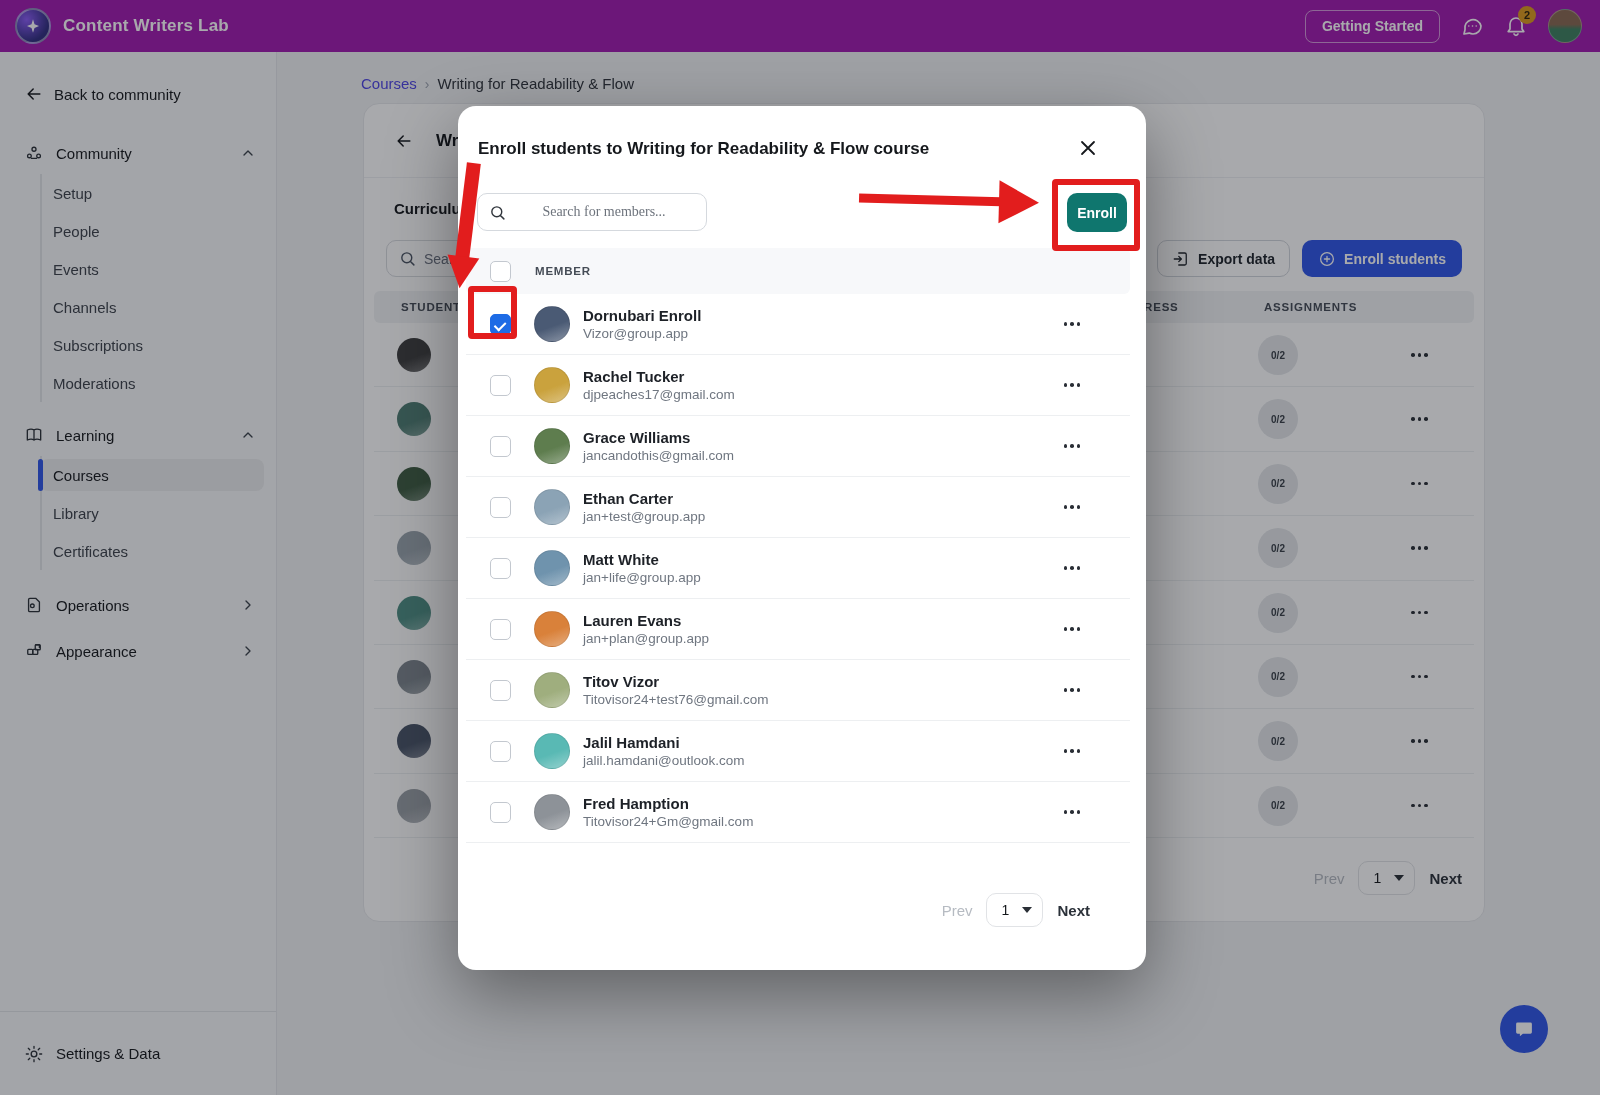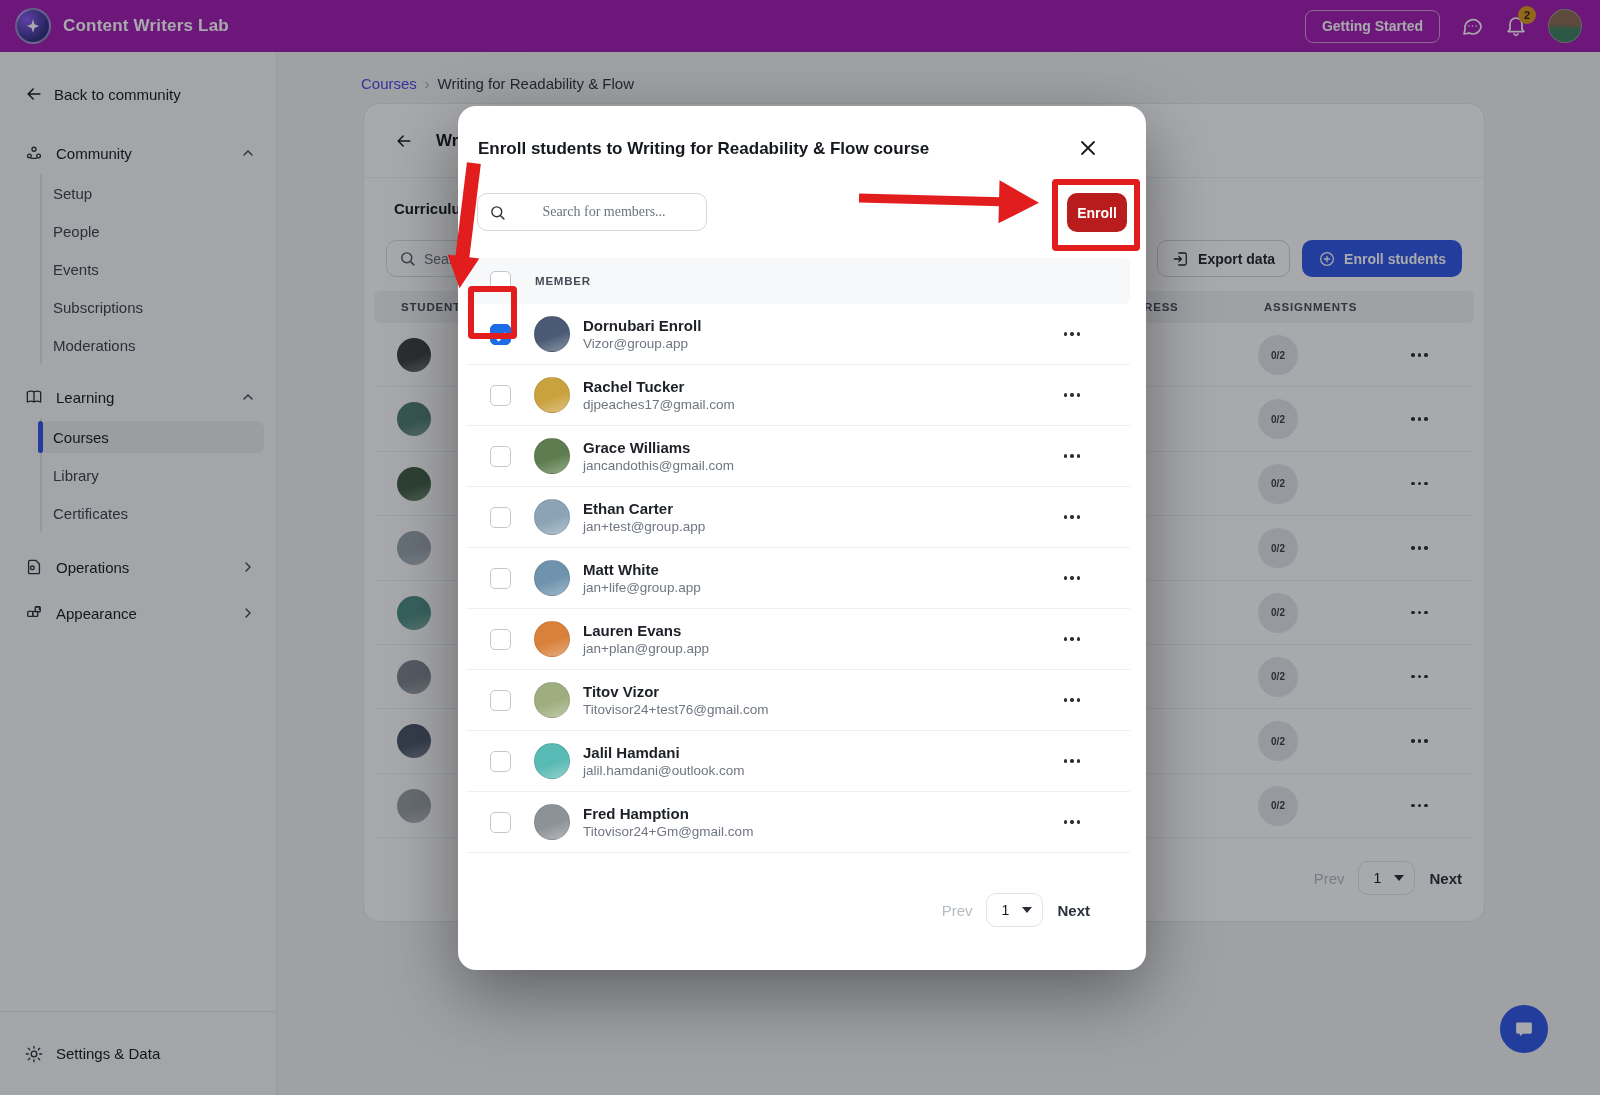--- a/index.html
+++ b/index.html
@@ -71,22 +71,22 @@
   
   .overlay { position:absolute; inset:0; background:rgba(15,18,26,.36); z-index:40; }
 
   
   .modal { position:absolute; left:458px; top:106px; width:688px; height:864px; background:#fff; border-radius:18px; box-shadow:0 24px 70px rgba(0,0,0,.4); z-index:50; }
   .m-title { position:absolute; top:33px; left:20px; font-size:17px; font-weight:bold; color:#15181c; }
   .m-close { position:absolute; top:30px; right:46px; width:24px; height:24px; color:#15181c; cursor:pointer; }
   .m-search { position:absolute; top:87px; left:19px; width:230px; height:38px; border:1px solid #d5d9de; border-radius:10px; display:flex; align-items:center; padding:0 10px 0 11px; gap:8px; }
   .m-search input { border:none; outline:none; width:180px; font-size:14px; color:#0f172a; font-family:Liberation Serif, serif;text-align:center; }
   .m-search input::placeholder { color:#6d737c; }
-  .btn-enroll { position:absolute; top:87px; right:19px; width:60px; height:39px; background:#b91c1c; color:#fff; border:none; border-radius:10px; font-size:14px; font-weight:bold; cursor:pointer; font-family:"Liberation Sans",sans-serif; }
-  .m-list { position:absolute; top:152px; left:8px; right:16px; height:634px; overflow:hidden; }
+  .btn-enroll { position:absolute; top:87px; right:19px; width:60px; height:39px; background:#0f766e; color:#fff; border:none; border-radius:10px; font-size:14px; font-weight:bold; cursor:pointer; font-family:"Liberation Sans",sans-serif; }
+  .m-list { position:absolute; top:142px; left:8px; right:16px; height:634px; overflow:hidden; }
   .m-list-head { height:46px; background:#f7f8fa; border-radius:6px; display:flex; align-items:center; padding-left:24px; gap:24px; }
   .m-list-head .col { font-size:11.5px; font-weight:bold; letter-spacing:.8px; color:#454c56; }
   .cb { width:21px; height:21px; border:1.6px solid #c3c8cf; border-radius:5px; background:#fff; flex:0 0 auto; position:relative; cursor:pointer; }
   .cb.on { background:#1d6be5; border-color:#1d6be5; }
   .cb.on::after { content:""; position:absolute; left:4.5px; top:8px; width:9px; height:5px; border-left:2.5px solid #fff; border-bottom:2.5px solid #fff; transform:rotate(-45deg) translateY(-2px); }
   .mrow { position:relative; height:61px; border-bottom:1px solid #edeff1; display:flex; align-items:center; padding-left:24px; gap:13px; }
   .m-avatar { width:36px; height:36px; border-radius:50%; margin-left:10px; border:1px solid rgba(0,0,0,.08); }
   .mtext { display:flex; flex-direction:column; gap:2px; }
   .mname { font-size:15px; font-weight:bold; color:#1d2127; }
   .memail { font-size:13.5px; color:#6f7680; }
@@ -154,20 +154,23 @@
     </div>
     <div class="side-group">
       <div class="side-sub">
           <span class="txt">Setup</span>
         </div>
       <div class="side-sub">
           <span class="txt">People</span>
         </div>
       <div class="side-sub">
           <span class="txt">Events</span>
+        </div>
+      <div class="side-sub">
+          <span class="txt">Channels</span>
         </div>
       <div class="side-sub">
           <span class="txt">Subscriptions</span>
         </div>
       <div class="side-sub">
           <span class="txt">Moderations</span>
         </div>
     </div>
 
     <div class="side-section" style="margin-top:6px;">

